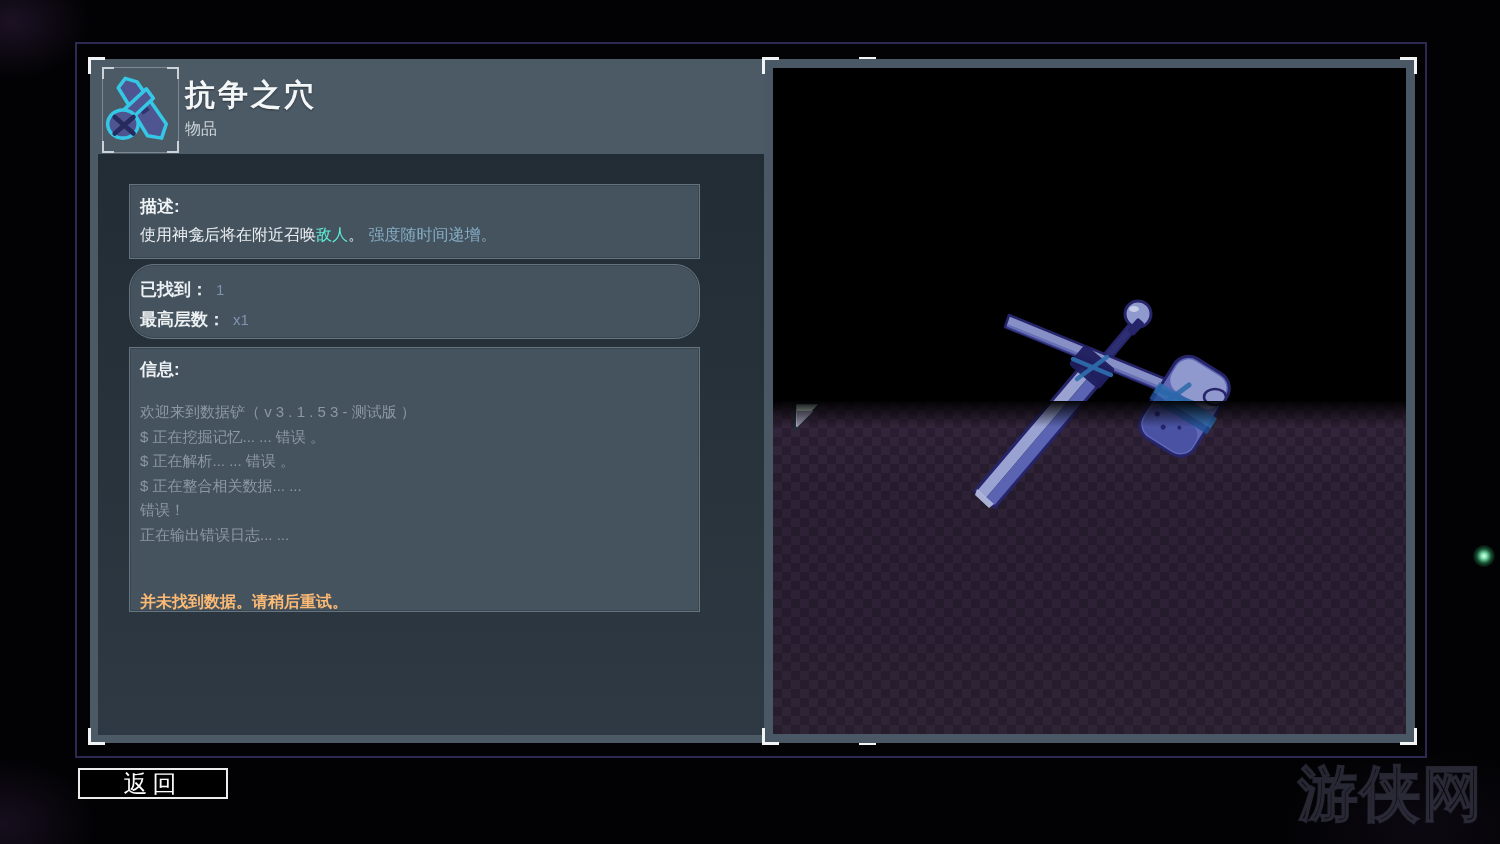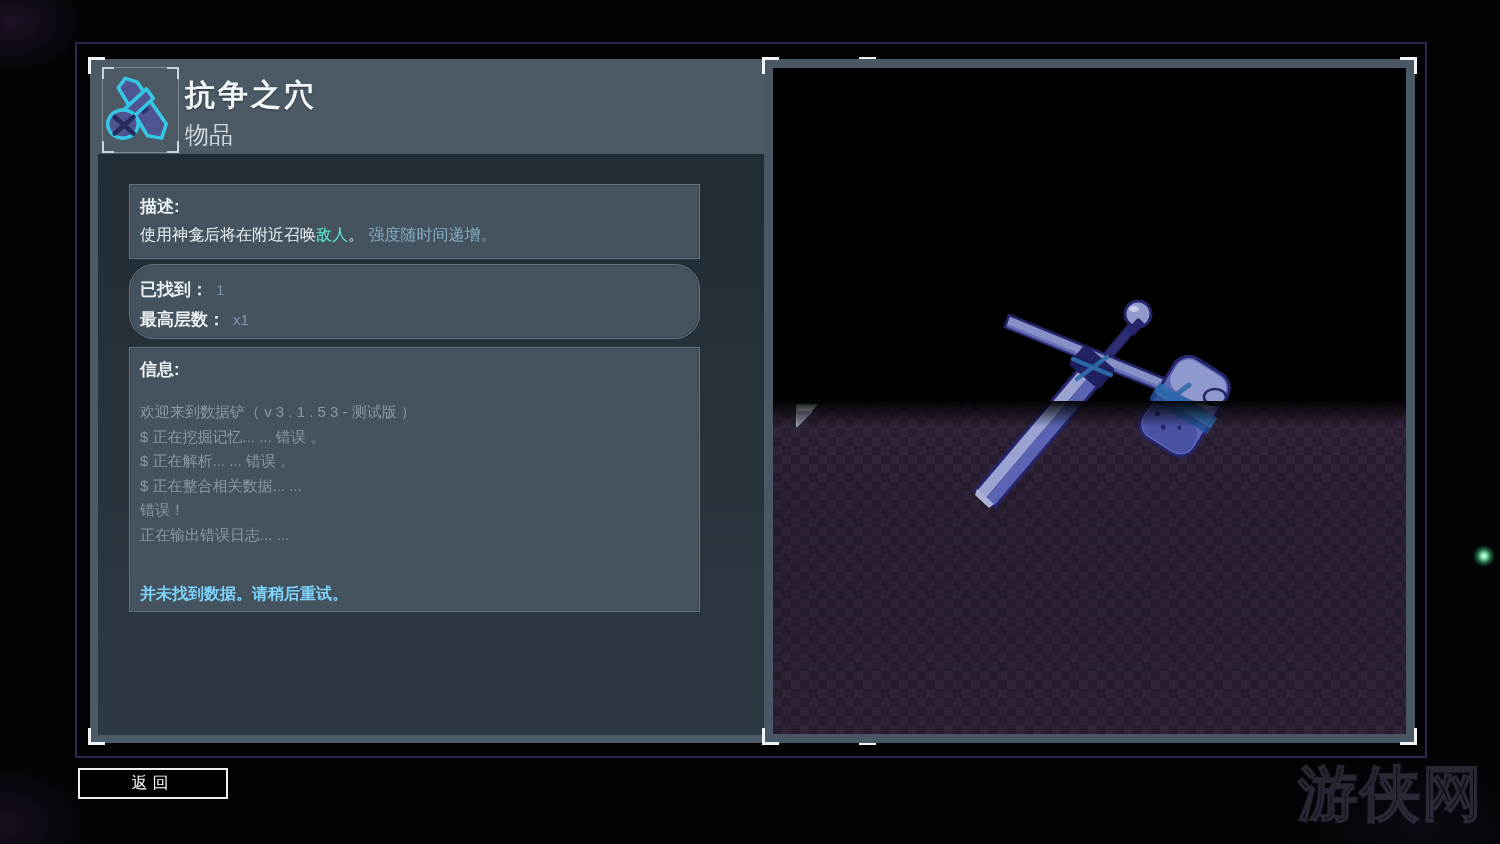--- a/index.html
+++ b/index.html
@@ -31,57 +31,57 @@
   .hdr-icon{
     position:absolute;left:12px;top:8px;width:77px;height:86px;box-sizing:border-box;
     border:1px solid rgba(165,176,184,.55);
   }
   .ib{position:absolute;width:10px;height:10px;}
   .ib.tl{top:-1px;left:-1px;border-top:2px solid #ccd3d8;border-left:2px solid #ccd3d8;}
   .ib.tr{top:-1px;right:-1px;border-top:2px solid #ccd3d8;border-right:2px solid #ccd3d8;}
   .ib.bl{bottom:-1px;left:-1px;border-bottom:2px solid #ccd3d8;border-left:2px solid #ccd3d8;}
   .ib.br{bottom:-1px;right:-1px;border-bottom:2px solid #ccd3d8;border-right:2px solid #ccd3d8;}
   .title{position:absolute;left:95px;top:16px;font-size:30px;letter-spacing:3px;color:#f4f7f8;font-weight:bold;text-shadow:0 1px 2px rgba(0,0,0,.4);}
-  .subtitle{position:absolute;left:95px;top:60px;font-size:24px;color:#ccd4d9;}
+  .subtitle{position:absolute;left:95px;top:60px;font-size:16px;color:#ccd4d9;}
   .interior{
     position:absolute;left:8px;top:95px;right:8px;bottom:8px;
     background:linear-gradient(180deg,#212c35 0%,#28333c 55%,#2e3943 100%);
   }
   .box{
     position:absolute;left:31px;width:571px;box-sizing:border-box;
     background:#45535e;border:1px solid #667482;
     box-shadow:inset 0 0 0 1px rgba(10,18,24,.18);
   }
   .box.desc{top:30px;height:75px;}
   .box.stats{top:110px;height:75px;border-radius:25px;}
   .box.info{top:193px;height:265px;}
   .box-label{position:absolute;left:10px;top:10px;font-size:17px;color:#eef2f4;font-weight:bold;}
   .desc-text{position:absolute;left:10px;top:40px;font-size:16px;color:#e9eef1;margin:0;white-space:nowrap;}
   .seg-red{color:#5eead4;}
   .seg-blue{color:#85adc6;}
   .stat-row{position:absolute;left:10px;font-size:17px;color:#edf1f3;font-weight:bold;white-space:nowrap;}
   .stat-row .val{color:#7e93af;font-weight:normal;margin-left:8px;font-size:15px;}
   .log{position:absolute;left:10px;top:52px;right:10px;}
   .log-line{font-size:15px;line-height:24.5px;color:#8c98a2;white-space:nowrap;}
-  .result-line{position:absolute;left:10px;top:236px;font-size:16px;color:#7dd3fc;font-weight:bold;white-space:nowrap;}
+  .result-line{position:absolute;left:10px;top:244px;font-size:16px;color:#fdba74;font-weight:bold;white-space:nowrap;}
   
   .viewport{position:absolute;left:9px;top:9px;right:9px;bottom:9px;background:#000;overflow:hidden;}
   .floor{position:absolute;left:0;right:0;top:333px;bottom:0;
     background:linear-gradient(180deg,#3c2845 0%,#30213a 9%,#271c30 28%,#271d30 70%,#2a2033 100%);}
   .floor::after{content:"";position:absolute;inset:0;opacity:.5;
     background:repeating-conic-gradient(#332839 0% 25%, #221927 0% 50%);
     background-size:18px 18px;}
   .floor::before{content:"";position:absolute;left:0;right:0;top:0;height:26px;z-index:1;
     background:linear-gradient(180deg,rgba(0,0,0,.95),rgba(0,0,0,0));}
   .model-svg{position:absolute;left:192px;top:231px;width:280px;height:212px;}
   .arrow-btn{position:absolute;left:19px;top:331px;width:32px;height:34px;cursor:pointer;background:none;border:none;padding:0;}
   
   .back-btn{
     position:absolute;left:78px;top:768px;width:150px;height:31px;box-sizing:border-box;
-    background:#000;border:2px solid #ececec;color:#fff;font-size:16px;letter-spacing:5px;
+    background:#000;border:2px solid #ececec;color:#fff;font-size:24px;letter-spacing:5px;
     font-family:"Liberation Sans","DejaVu Sans",sans-serif;
     display:flex;align-items:center;justify-content:center;cursor:pointer;padding-left:5px;
   }
   .watermark{
     position:absolute;right:16px;top:754px;font-size:60px;font-weight:bold;letter-spacing:2px;
     color:rgba(28,28,40,.25);-webkit-text-stroke:1.5px rgba(78,78,98,.45);
   }
 </style>
 </head>
 <body>

